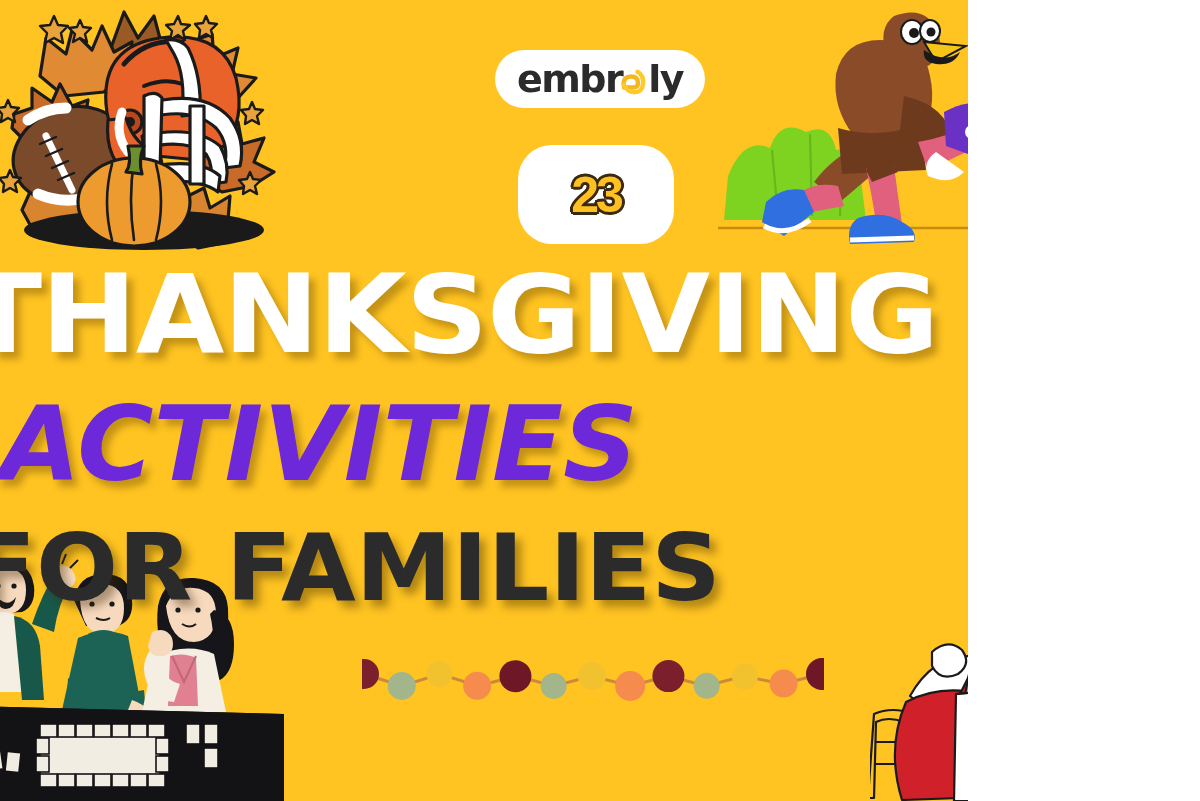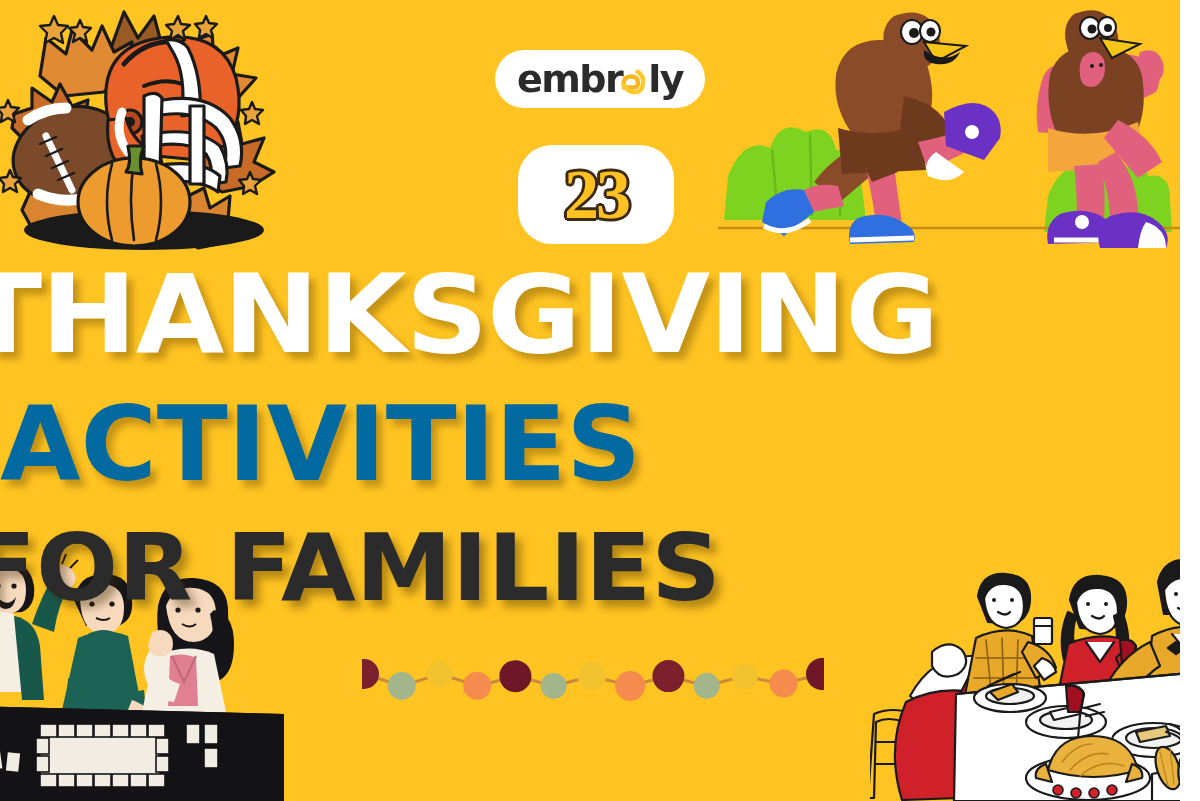--- a/index.html
+++ b/index.html
@@ -3,21 +3,21 @@
 <meta charset="utf-8">
 <title>Thanksgiving Activities Banner</title>
 <style>
   html, body {
     margin: 0;
     padding: 0;
     background: #ffffff;
   }
   #banner {
     position: relative;
-    width: 1180px;
+    width: 968px;
     height: 801px;
     overflow: hidden;
     background: #FFC421;
     font-family: "Liberation Sans", sans-serif;
     -webkit-font-smoothing: antialiased;
   }
 
   
   #logo-pill {
     position: absolute;
@@ -60,22 +60,22 @@
     width: 156px;
     height: 99px;
     background: #ffffff;
     border-radius: 34px;
     display: flex;
     align-items: center;
     justify-content: center;
     z-index: 40;
   }
   #number-badge-text {
-    font-family: Liberation Serif, serif;
-    font-size: 70px;
+    font-family: Liberation Sans, sans-serif;
+    font-size: 50px;
     font-weight: bold;
     line-height: 1;
     color: #FFC122;
     letter-spacing: -3px;
     -webkit-text-stroke: 4px #3b2a12;
     paint-order: stroke fill;
     text-shadow:
       -3px 0 #3b2a12, 3px 0 #3b2a12, 0 -3px #3b2a12, 0 3px #3b2a12,
       -2px -2px #3b2a12, 2px -2px #3b2a12, -2px 2px #3b2a12, 2px 2px #3b2a12;
   }
@@ -322,21 +322,21 @@
       <span class="logo-seg-b">ly</span>
     </div>
   </div>
 
   <div id="number-badge" style="background: rgb(255, 255, 255);">
     <span id="number-badge-text" style="color: rgb(255, 193, 34);">23</span>
   </div>
 
   <div id="headline">
     <div class="headline-line" id="headline-line-1" style="color: rgb(255, 255, 255);">THANKSGIVING</div>
-    <div class="headline-line" id="headline-line-2" style="color: #0369a1;">ACTIVITIES</div>
+    <div class="headline-line" id="headline-line-2" style="color: #6d28d9; font-style: italic;">ACTIVITIES</div>
     <div class="headline-line" id="headline-line-3" style="color: rgb(43, 43, 43);">FOR FAMILIES</div>
   </div>
 
   <div id="dot-garland">
     <svg id="garland-svg" viewBox="0 0 462 50" width="462" height="50" xmlns="http://www.w3.org/2000/svg">
       <path id="garland-string" d="M2 22 L40 34 L78 22 L116 34 L154 24 L192 34 L230 24 L268 34 L306 24 L344 34 L382 24 L420 32 L460 22" fill="none" stroke="#C98A3C" stroke-width="3"></path>
       <g id="garland-dots">
           <circle cx="2" cy="22" r="15" fill="#7A1F2B"></circle>
           <circle cx="39.71971893310547" cy="33.91149139404297" r="14" fill="#A3B58A"></circle>
           <circle cx="77.43943786621094" cy="22.177019119262695" r="13" fill="#F2C12E"></circle>

